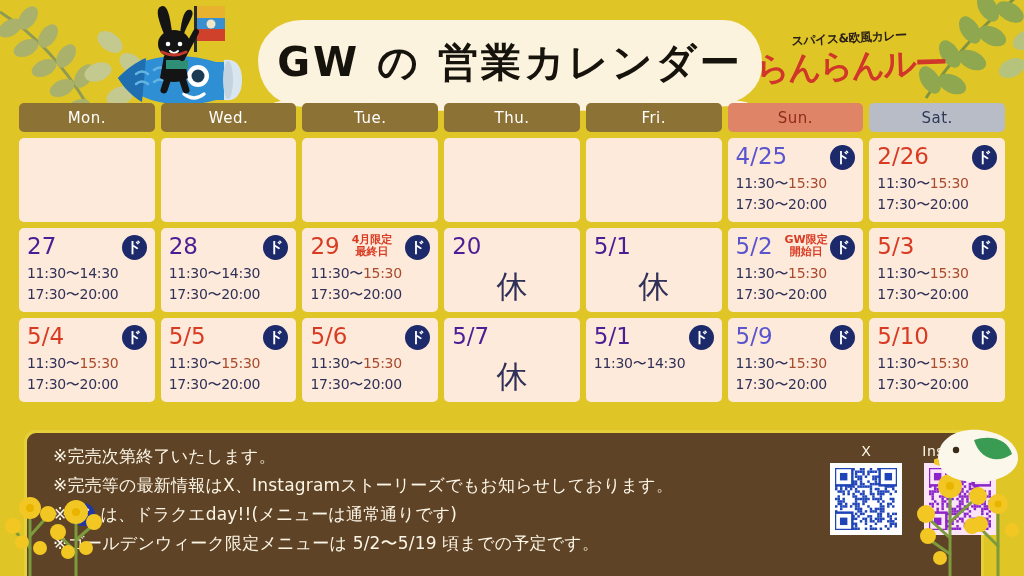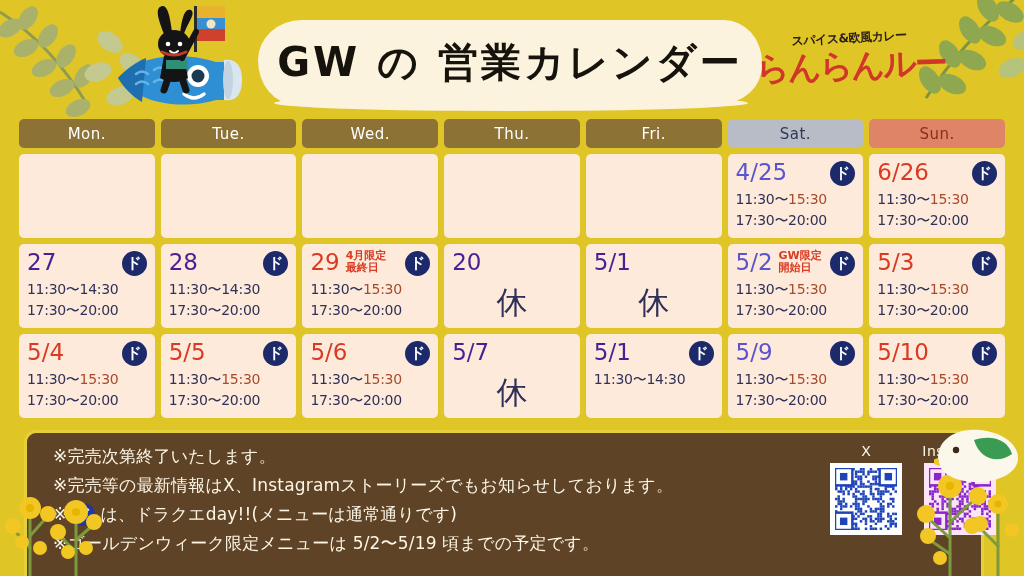--- a/index.html
+++ b/index.html
@@ -87,21 +87,21 @@
     font-weight: bold;
     color: #d0362a;
     letter-spacing: -2px;
     white-space: nowrap;
     transform: rotate(-2deg);
   }
 
   
   #calendar {
     position: absolute;
-    left: 19px; top: 119px;
+    left: 19px; top: 103px;
     width: 986px;
   }
   .grid-row {
     display: grid;
     grid-template-columns: repeat(7, 1fr);
     gap: 6px;
     margin-bottom: 6px;
   }
   .dow {
     height: 29px;
@@ -133,26 +133,27 @@
   .daynum {
     font-size: 23px;
     line-height: 26px;
     color: #4c1d95;
     white-space: nowrap;
   }
   .daynum.red  { color: #d93a22; }
   .daynum.blue { color: #5a55cf; }
 
   .note {
-    margin-left: 6px;
+    margin-left: 12px;
     margin-top: 1px;
     font-size: 11px;
     font-weight: bold;
     line-height: 12px;
     color: #d93a22;
+    text-align: center;
     white-space: nowrap;
   }
 
   .dq-badge {
     position: absolute;
     right: 8px; top: 7px;
     width: 25px; height: 25px;
     border-radius: 50%;
     background: #1c2a6b;
     color: #ffffff;
@@ -327,45 +328,45 @@
 
     <div id="brand-logo">
       <div id="brand-sub">スパイス&amp;欧風カレー</div>
       <div id="brand-main">らんらんルー</div>
     </div>
   </div>
 
   <div id="calendar">
     <div class="grid-row" id="dow-row">
         <div class="dow">Mon.</div>
+        <div class="dow">Wed.</div>
         <div class="dow">Tue.</div>
-        <div class="dow">Wed.</div>
         <div class="dow">Thu.</div>
         <div class="dow">Fri.</div>
+        <div class="dow sun">Sun.</div>
         <div class="dow sat">Sat.</div>
-        <div class="dow sun">Sun.</div>
       </div>
     <div id="weeks-host">
         <div class="grid-row">
           <div class="cell empty"></div>
           <div class="cell empty"></div>
           <div class="cell empty"></div>
           <div class="cell empty"></div>
           <div class="cell empty"></div>
           <div class="cell">
             <div class="cell-head">
               <span class="daynum blue">4/25</span>
             </div>
             <span class="dq-badge">ド</span>
             <div class="hours">11:30〜<span class="pm-end">15:30</span></div>
             <div class="hours">17:30〜20:00</div>
           </div>
           <div class="cell">
             <div class="cell-head">
-              <span class="daynum red">6/26</span>
+              <span class="daynum red">2/26</span>
             </div>
             <span class="dq-badge">ド</span>
             <div class="hours">11:30〜<span class="pm-end">15:30</span></div>
             <div class="hours">17:30〜20:00</div>
           </div>
         </div>
         <div class="grid-row">
           <div class="cell">
             <div class="cell-head">
               <span class="daynum ">27</span>

